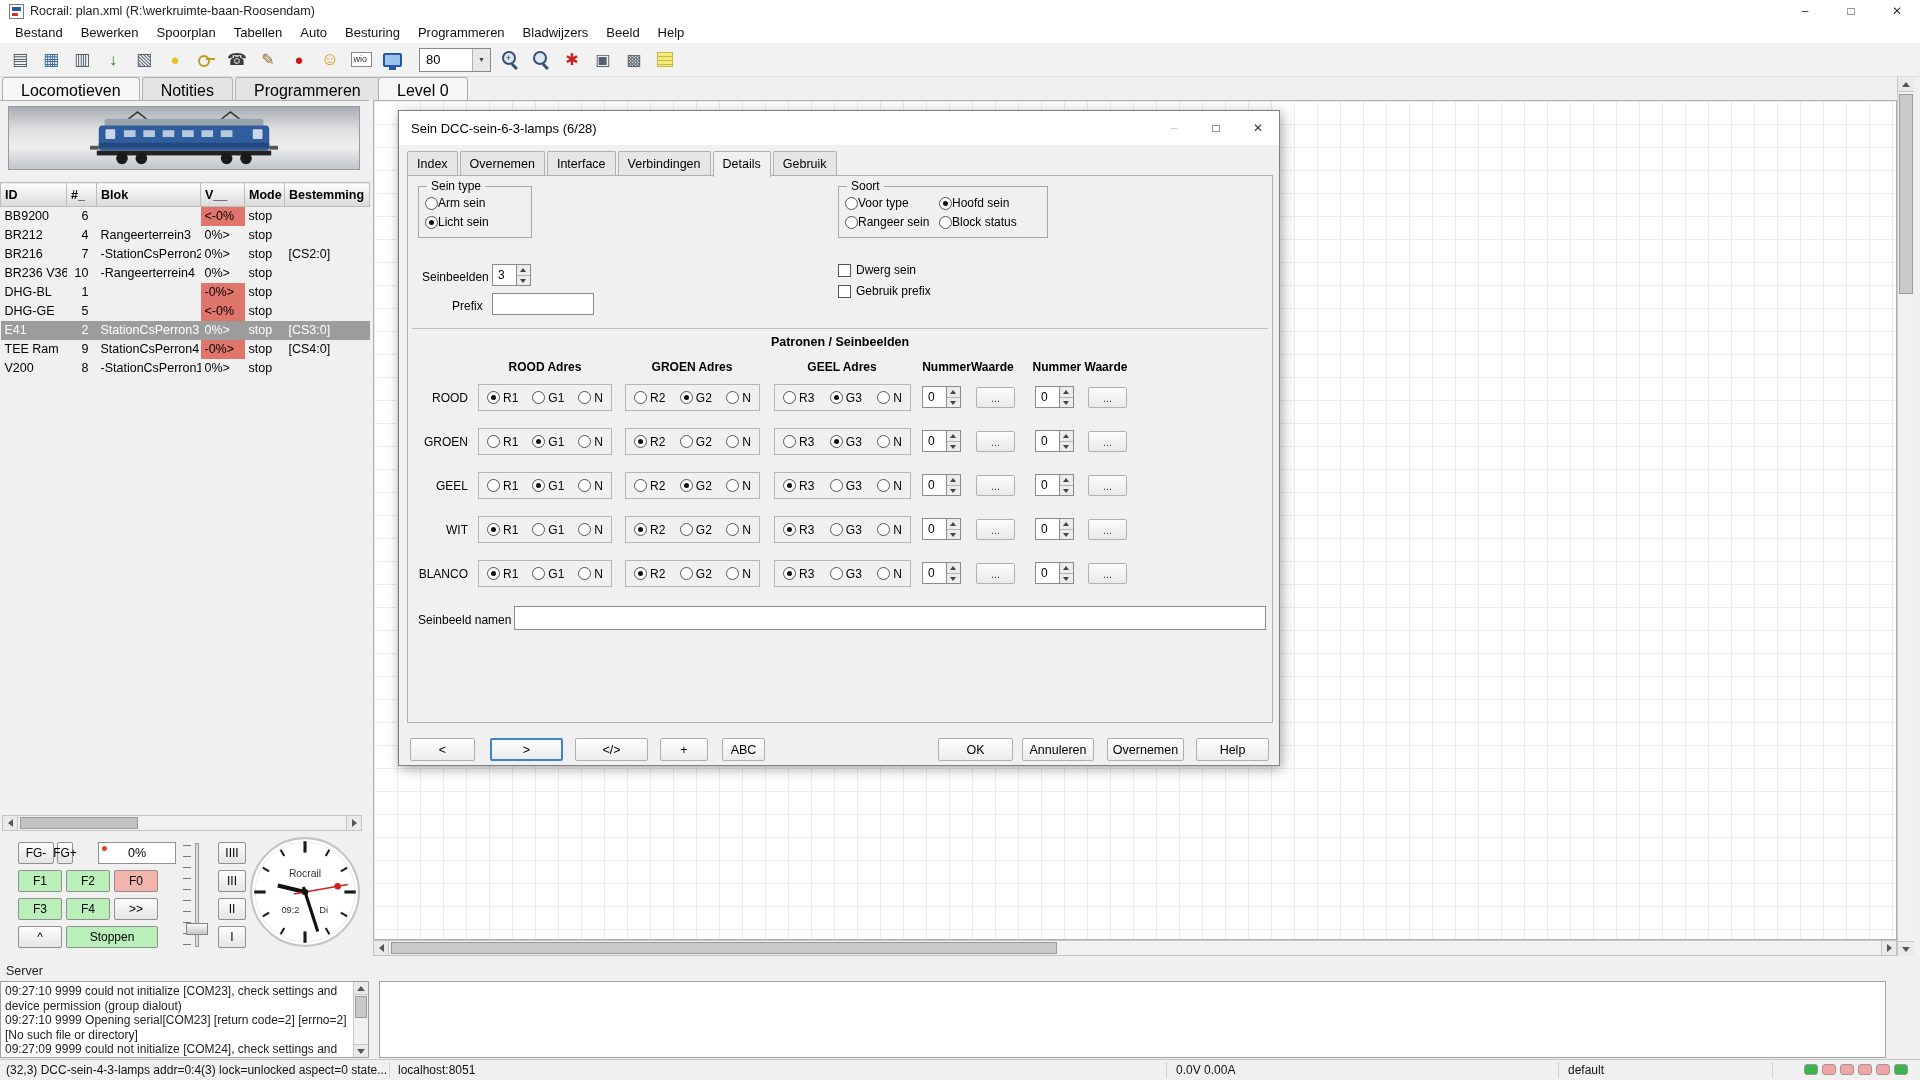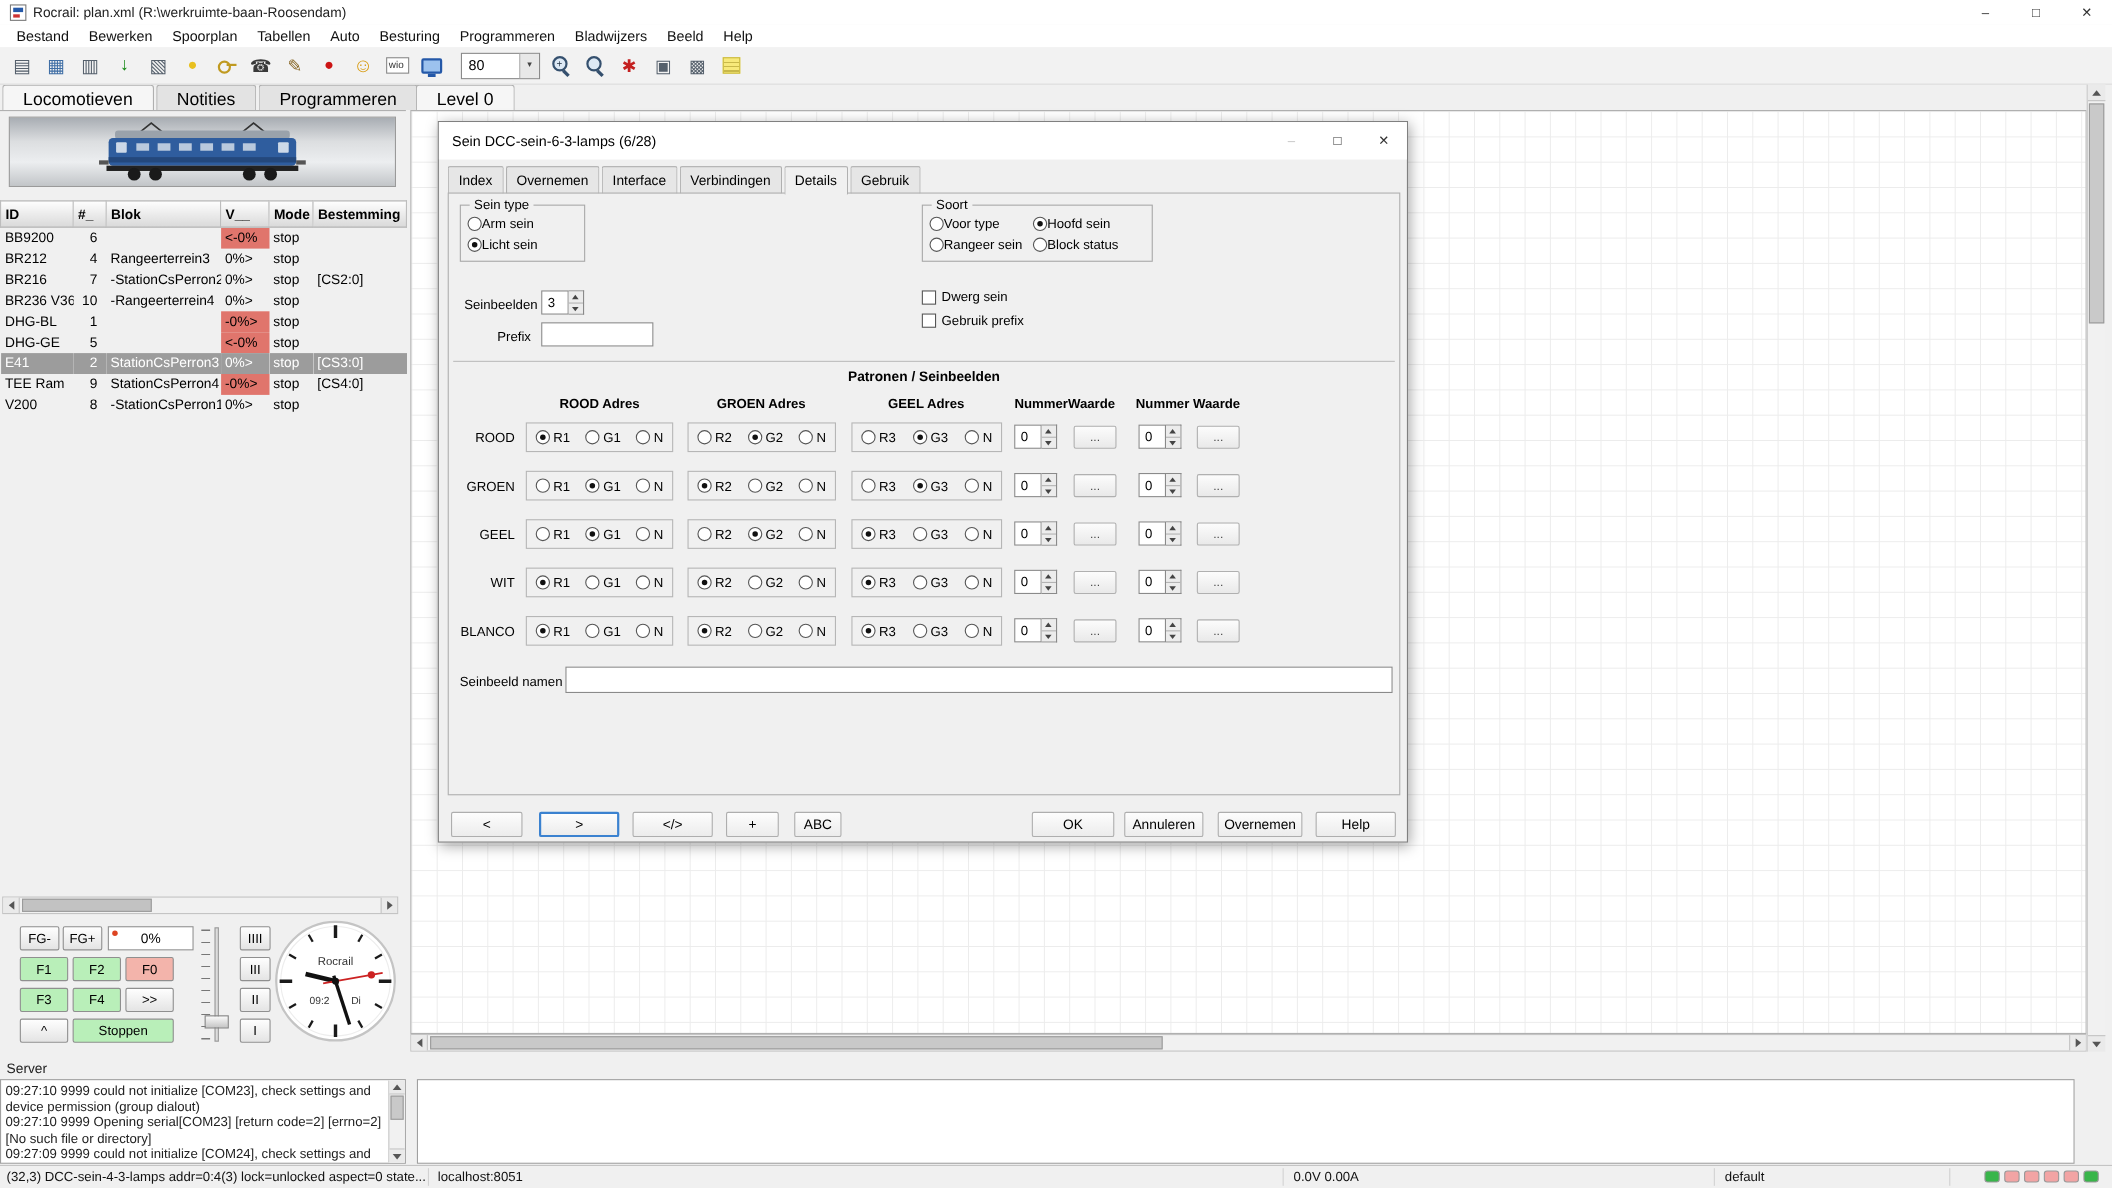--- a/index.html
+++ b/index.html
@@ -57,21 +57,21 @@
 .loco-table tr.selected td{background:#9c9c9c;color:#fff;}
 .lp-hscroll{position:absolute;left:2px;top:714px;width:360px;height:16px;background:#f1f1f1;border:1px solid #c4c4c4;}
 .hs-arrow{position:absolute;top:0;width:15px;height:14px;display:flex;align-items:center;justify-content:center;background:#eaeaea;}
 .hs-arrow.left{left:0;border-right:1px solid #c4c4c4;}
 .hs-arrow.right{right:0;border-left:1px solid #c4c4c4;}
 .lp-hscroll .hs-thumb{position:absolute;left:17px;top:1px;width:118px;height:12px;background:#c2c2c2;border:1px solid #9a9a9a;}
 .pbtn{position:absolute;height:22px;border:1px solid #8f8f8f;background:linear-gradient(#fefefe,#e4e4e4);font-size:12px;display:flex;align-items:center;justify-content:center;border-radius:2px;font-family:inherit;}
 .pbtn.green{background:#b9efb9;}
 .pbtn.red{background:#f3b4ab;}
 .fg0{left:18px;top:741px;width:36px;}
-.fg1{left:57px;top:741px;width:36px;}
+.fg1{left:57px;top:741px;width:16px;}
 .speed-box{position:absolute;left:98px;top:741px;width:78px;height:22px;background:#fff;border:1px solid #8f8f8f;display:flex;align-items:center;justify-content:center;font-size:12.5px;}
 .speed-dot{position:absolute;left:3px;top:3px;width:5px;height:5px;border-radius:50%;background:#d42;}
 .fb0{left:18px;top:769px;width:44px;}
 .fb1{left:66px;top:769px;width:44px;}
 .fb2{left:114px;top:769px;width:44px;}
 .fb3{left:18px;top:797px;width:44px;}
 .fb4{left:66px;top:797px;width:44px;}
 .fb5{left:114px;top:797px;width:44px;}
 .up-btn{left:18px;top:825px;width:44px;}
 .stop-btn{left:66px;top:825px;width:92px;}

